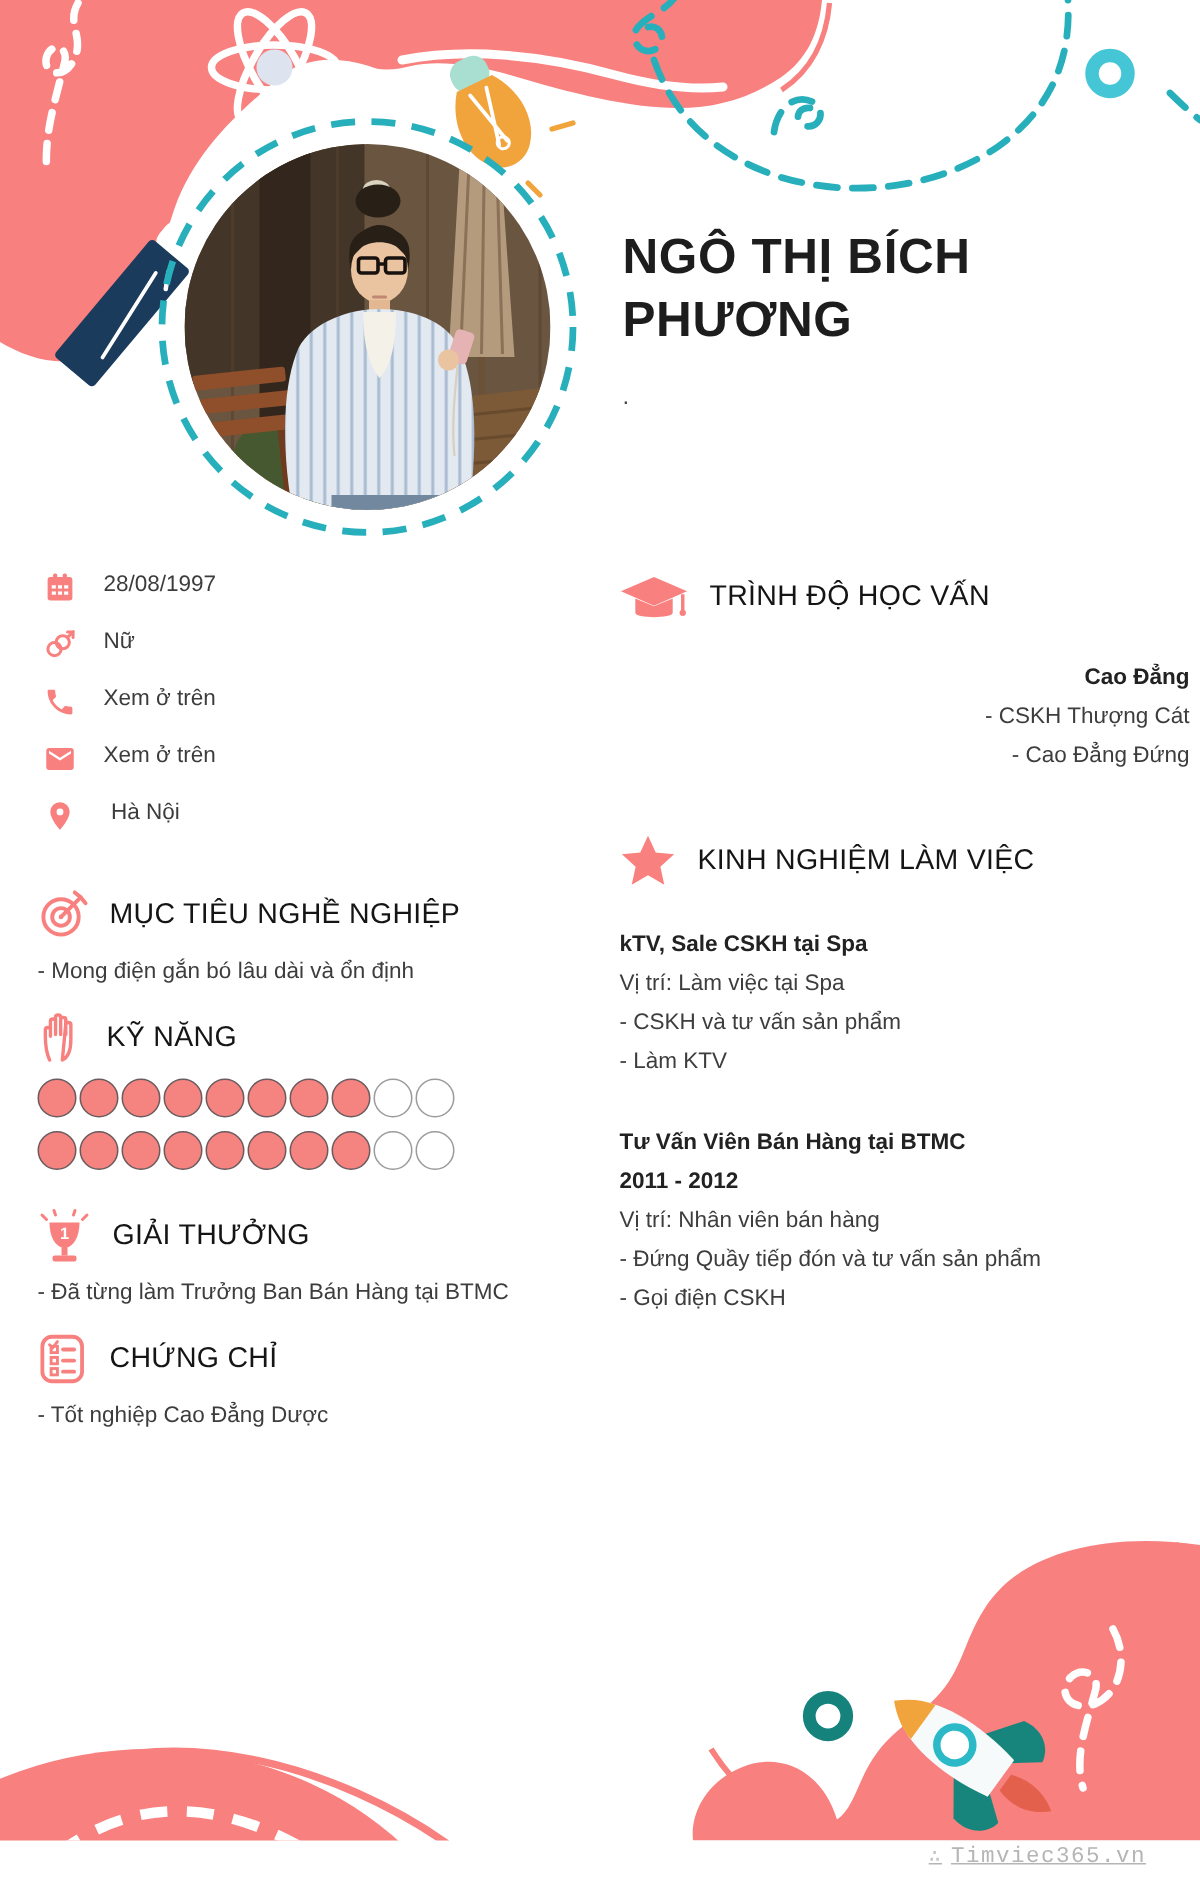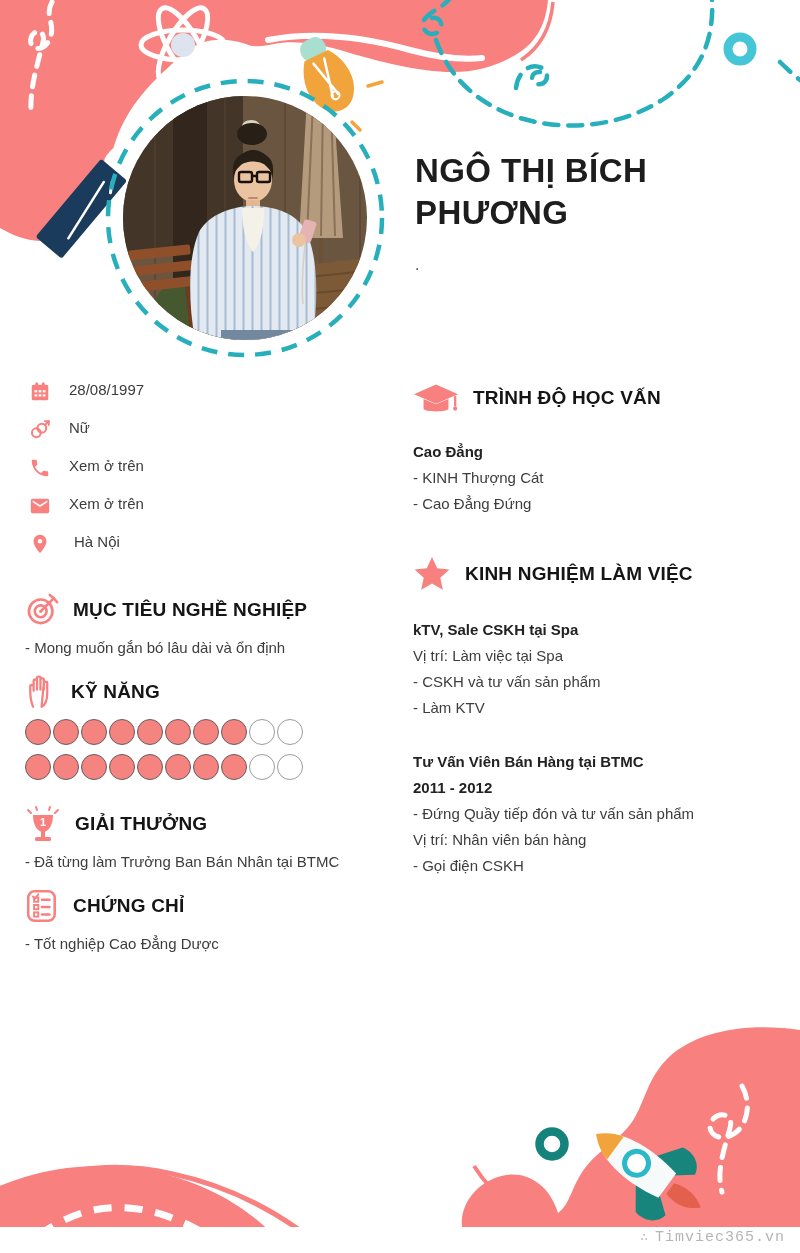--- a/index.html
+++ b/index.html
@@ -15,35 +15,35 @@
   .name-sub{margin-top:22px;font-size:16px;color:#4a4a4a;}
 
   .left-col{position:absolute;left:25px;top:381px;width:352px;}
   .right-col{position:absolute;left:413px;top:379px;width:380px;}
 
   .contact-row{display:flex;align-items:flex-start;height:38px;gap:18px;padding-left:4px;}
   .contact-row .cico{width:22px;height:22px;flex:0 0 22px;}
   .contact-label{font-size:15px;color:#3c3c3c;}
 
   .sec-head{display:flex;align-items:center;gap:14px;min-height:38px;}
-  .sec-title{font-size:19px;font-weight:700;color:#151515;letter-spacing:.2px;}
+  .sec-title{font-size:19px;font-weight:400;color:#151515;letter-spacing:.2px;}
   .body-line{font-size:15px;color:#3d3d3d;line-height:26px;}
   .b{font-weight:700;color:#222;}
 
   .mt20{margin-top:20px;}.mt12{margin-top:12px;align-items:center;}.mt6{margin-top:6px;}
   .mt14{margin-top:14px;}.mt24{margin-top:24px;}
-  .mt38{margin-top:38px;}.mt28{margin-top:28px;}.mt22{margin-top:22px;}
+  .mt38{margin-top:38px;}.mt28{margin-top:28px;}.mt22{margin-top:22px;text-align:right;}
 
   .dots{margin-top:8px;height:27px;}
   .dot{display:inline-block;width:24px;height:24px;border-radius:50%;
        border:1.5px solid #9b9b9b;background:#fff;margin-right:2px;vertical-align:top;}
   .dot.filled{background:#F5837F;border-color:#6a5b5e;}
 
-  .footer{position:absolute;right:15px;top:1229px;font-family:"Liberation Mono",monospace;
-          font-size:15px;color:#b5b5b5;letter-spacing:1px;}
+  .footer{position:absolute;right:36px;top:1229px;font-family:"Liberation Mono",monospace;
+          font-size:15px;color:#b5b5b5;letter-spacing:1px;text-decoration:underline;}
   .footer .logo{font-size:13px;color:#c4c4c4;margin-right:6px;}
 </style>
 </head>
 <body>
 
 <div class="page">
 
   <svg class="hdr-svg" width="800" height="380" viewBox="0 0 800 380">
     <path d="M0,0 L548,0 C546,22 538,40 520,52 C500,65 478,72 452,72 C420,72 380,62 340,50
          C315,43 292,40 274,44 C266,46 254,48 246,44 C220,36 200,40 186,52
@@ -220,21 +220,21 @@
     <div class="sec-head mt20">
       <svg width="34" height="34" viewBox="0 0 26 26" stroke="#F8807F" fill="none" stroke-width="2" stroke-linecap="round">
         <circle cx="12" cy="14" r="9"></circle>
           <circle cx="12" cy="14" r="4.5"></circle>
         <circle cx="12" cy="14" r="1.2" fill="#F8807F" stroke="none"></circle>
         <line x1="12" y1="14" x2="22" y2="4"></line>
         <path d="M19,1.5 L22,4 M22,4 L24.5,7"></path>
       </svg>
       <span class="sec-title">MỤC TIÊU NGHỀ NGHIỆP</span>
     </div>
-    <div class="body-line mt6">- Mong muốn gắn bó lâu dài và ổn định</div>
+    <div class="body-line mt6">- Mong điện gắn bó lâu dài và ổn định</div>
 
     <div class="sec-head mt12">
       <svg width="32" height="34" viewBox="0 0 22 30" stroke="#F8807F" fill="none" stroke-width="2" stroke-linecap="round" stroke-linejoin="round">
         <path d="M4,28 C2.2,24 1.5,19 1.5,14 L1.5,10 C1.5,8.4 4.5,8.4 4.5,10 L4.5,14
                  M4.5,10 L4.5,5 C4.5,3.4 7.5,3.4 7.5,5 L7.5,13
                  M7.5,5 L7.5,2.5 C7.5,1 10.5,1 10.5,2.5 L10.5,13
                  M10.5,4 C10.5,2.5 13.5,2.5 13.5,4 L13.5,13
                  M13.5,7 C13.5,5.5 16.5,5.5 16.5,7 L16.5,16
                  C16.5,23 14.5,26.5 11.5,28 Z"></path>
       </svg>
@@ -251,21 +251,21 @@
           <line x1="24" y1="5" x2="25" y2="2"></line>
             <line x1="30" y1="8" x2="33" y2="5"></line>
         </g>
         <path d="M8,10 L28,10 C28,20 24,26 18,27.5 C12,26 8,20 8,10 Z" fill="#F8807F"></path>
         <rect x="16" y="27" width="4" height="5" fill="#F8807F"></rect>
         <rect x="10" y="32" width="16" height="4" rx="1.5" fill="#F8807F"></rect>
         <text x="18" y="21" text-anchor="middle" font-size="11" font-weight="bold" fill="#ffffff" font-family="Liberation Sans, sans-serif">1</text>
       </svg>
       <span class="sec-title">GIẢI THƯỞNG</span>
     </div>
-    <div class="body-line mt6">- Đã từng làm Trưởng Ban Bán Nhân tại BTMC</div>
+    <div class="body-line mt6">- Đã từng làm Trưởng Ban Bán Hàng tại BTMC</div>
 
     <div class="sec-head mt12">
       <svg width="34" height="36" viewBox="0 0 32 34" stroke="#F8807F" fill="none" stroke-width="2.4" stroke-linecap="round">
         <rect x="3" y="3" width="25" height="28" rx="6"></rect>
         <rect x="8.5" y="9" width="4" height="4" stroke-width="1.8"></rect>
         <rect x="8.5" y="16" width="4" height="4" stroke-width="1.8"></rect>
         <rect x="8.5" y="23" width="4" height="4" stroke-width="1.8"></rect>
         <line x1="16" y1="11" x2="23" y2="11"></line>
           <line x1="16" y1="18" x2="23" y2="18"></line>
         <line x1="16" y1="25" x2="23" y2="25"></line>
@@ -282,43 +282,43 @@
       <svg width="46" height="36" viewBox="0 0 48 36">
         <polygon points="24,4 47,14 24,24 1,14" fill="#F8807F"></polygon>
         <path d="M11,19 L11,29 C11,33 37,33 37,29 L37,19 L24,24.5 Z" fill="#F8807F"></path>
         <line x1="44" y1="16" x2="44" y2="27" stroke="#F8807F" stroke-width="2.4"></line>
         <circle cx="44" cy="29" r="2.2" fill="#F8807F"></circle>
       </svg>
       <span class="sec-title">TRÌNH ĐỘ HỌC VẤN</span>
     </div>
     <div class="mt22">
       <div class="body-line b">Cao Đẳng</div>
-      <div class="body-line">- KINH Thượng Cát</div>
+      <div class="body-line">- CSKH Thượng Cát</div>
       <div class="body-line">- Cao Đẳng Đứng</div>
     </div>
 
     <div class="sec-head mt38">
       <svg width="38" height="38" viewBox="0 0 36 36">
         <polygon fill="#F8807F" points="18,2 22.9,12.6 34.5,13.8 25.8,21.6 28.3,33 18,27 7.7,33 10.2,21.6 1.5,13.8 13.1,12.6"></polygon>
       </svg>
       <span class="sec-title">KINH NGHIỆM LÀM VIỆC</span>
     </div>
 
     <div class="mt24">
       <div class="body-line b">kTV, Sale CSKH tại Spa</div>
       <div class="body-line">Vị trí: Làm việc tại Spa</div>
       <div class="body-line">- CSKH và tư vấn sản phẩm</div>
       <div class="body-line">- Làm KTV</div>
     </div>
 
     <div class="mt28">
       <div class="body-line b">Tư Vấn Viên Bán Hàng tại BTMC</div>
       <div class="body-line b">2011 - 2012</div>
+      <div class="body-line">Vị trí: Nhân viên bán hàng</div>
       <div class="body-line">- Đứng Quầy tiếp đón và tư vấn sản phẩm</div>
-      <div class="body-line">Vị trí: Nhân viên bán hàng</div>
       <div class="body-line">- Gọi điện CSKH</div>
     </div>
   </div>
 
   <svg class="btm-svg" width="800" height="233" viewBox="0 0 800 233">
     <defs>
         <clipPath id="bandClip">
           <rect x="0" y="0" width="800" height="207"></rect>
         </clipPath>
       </defs>

